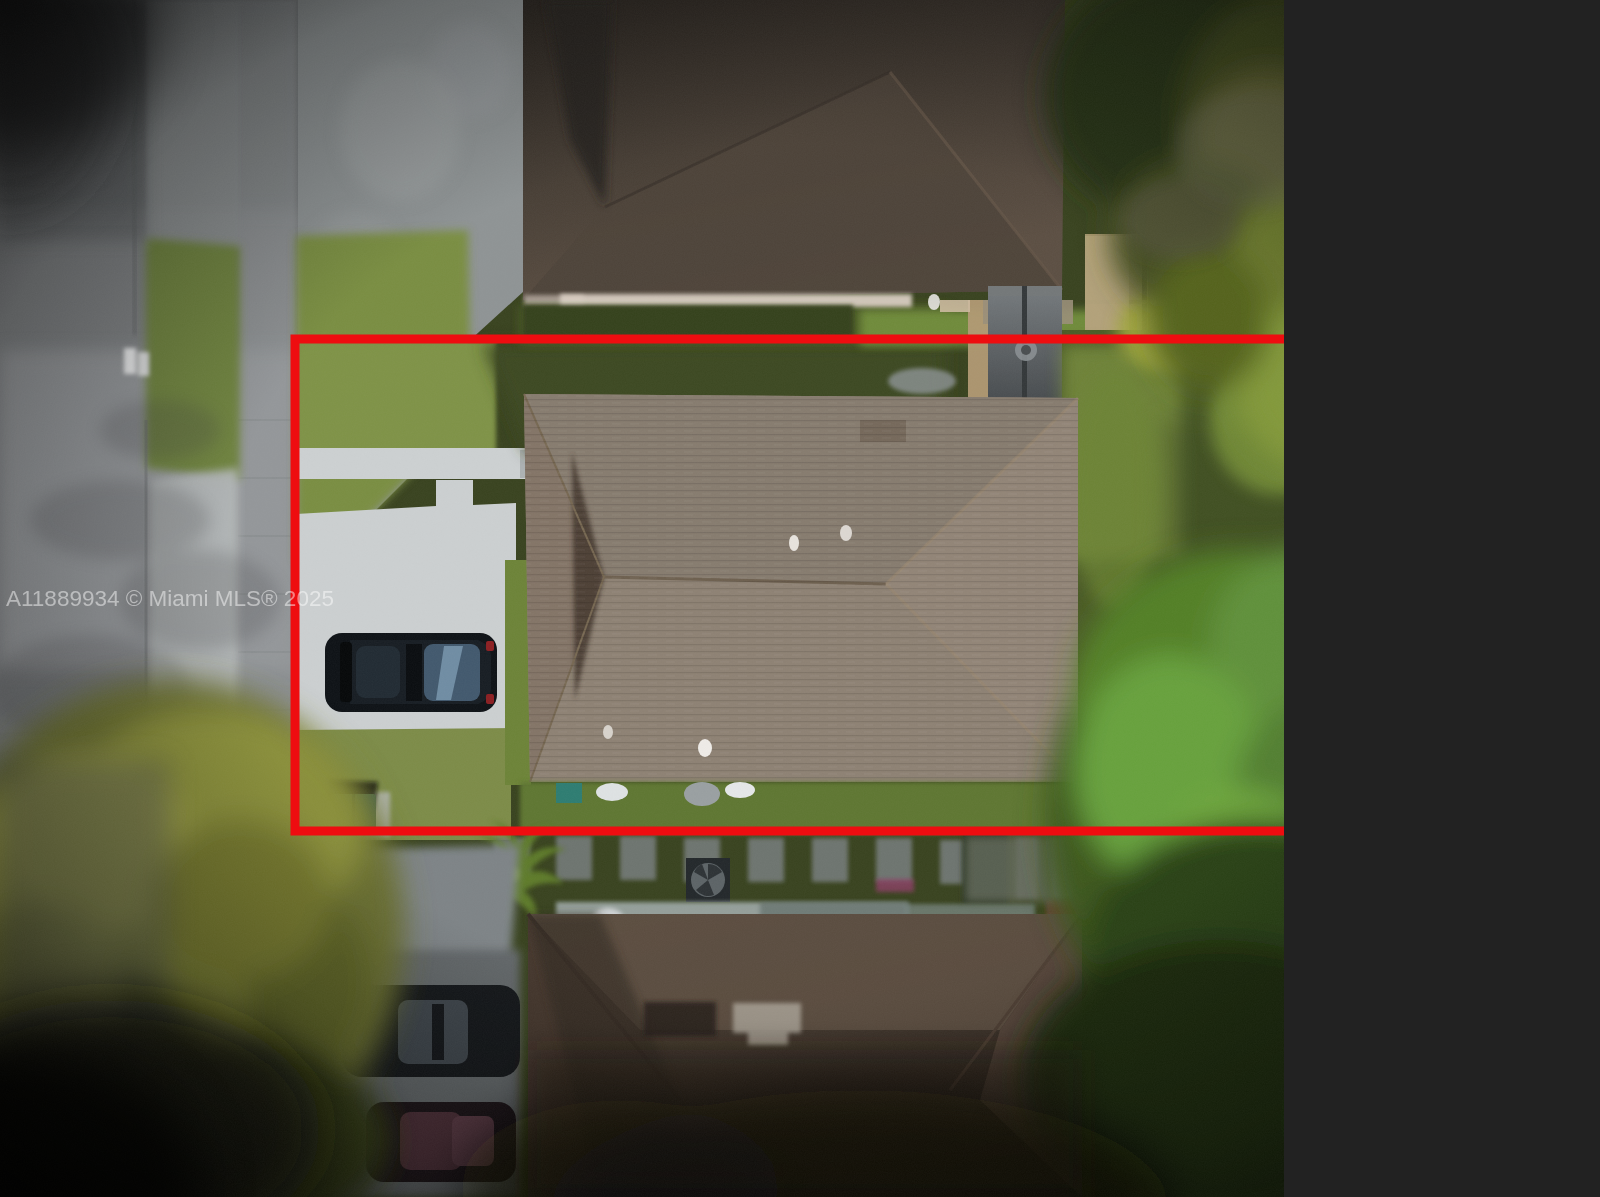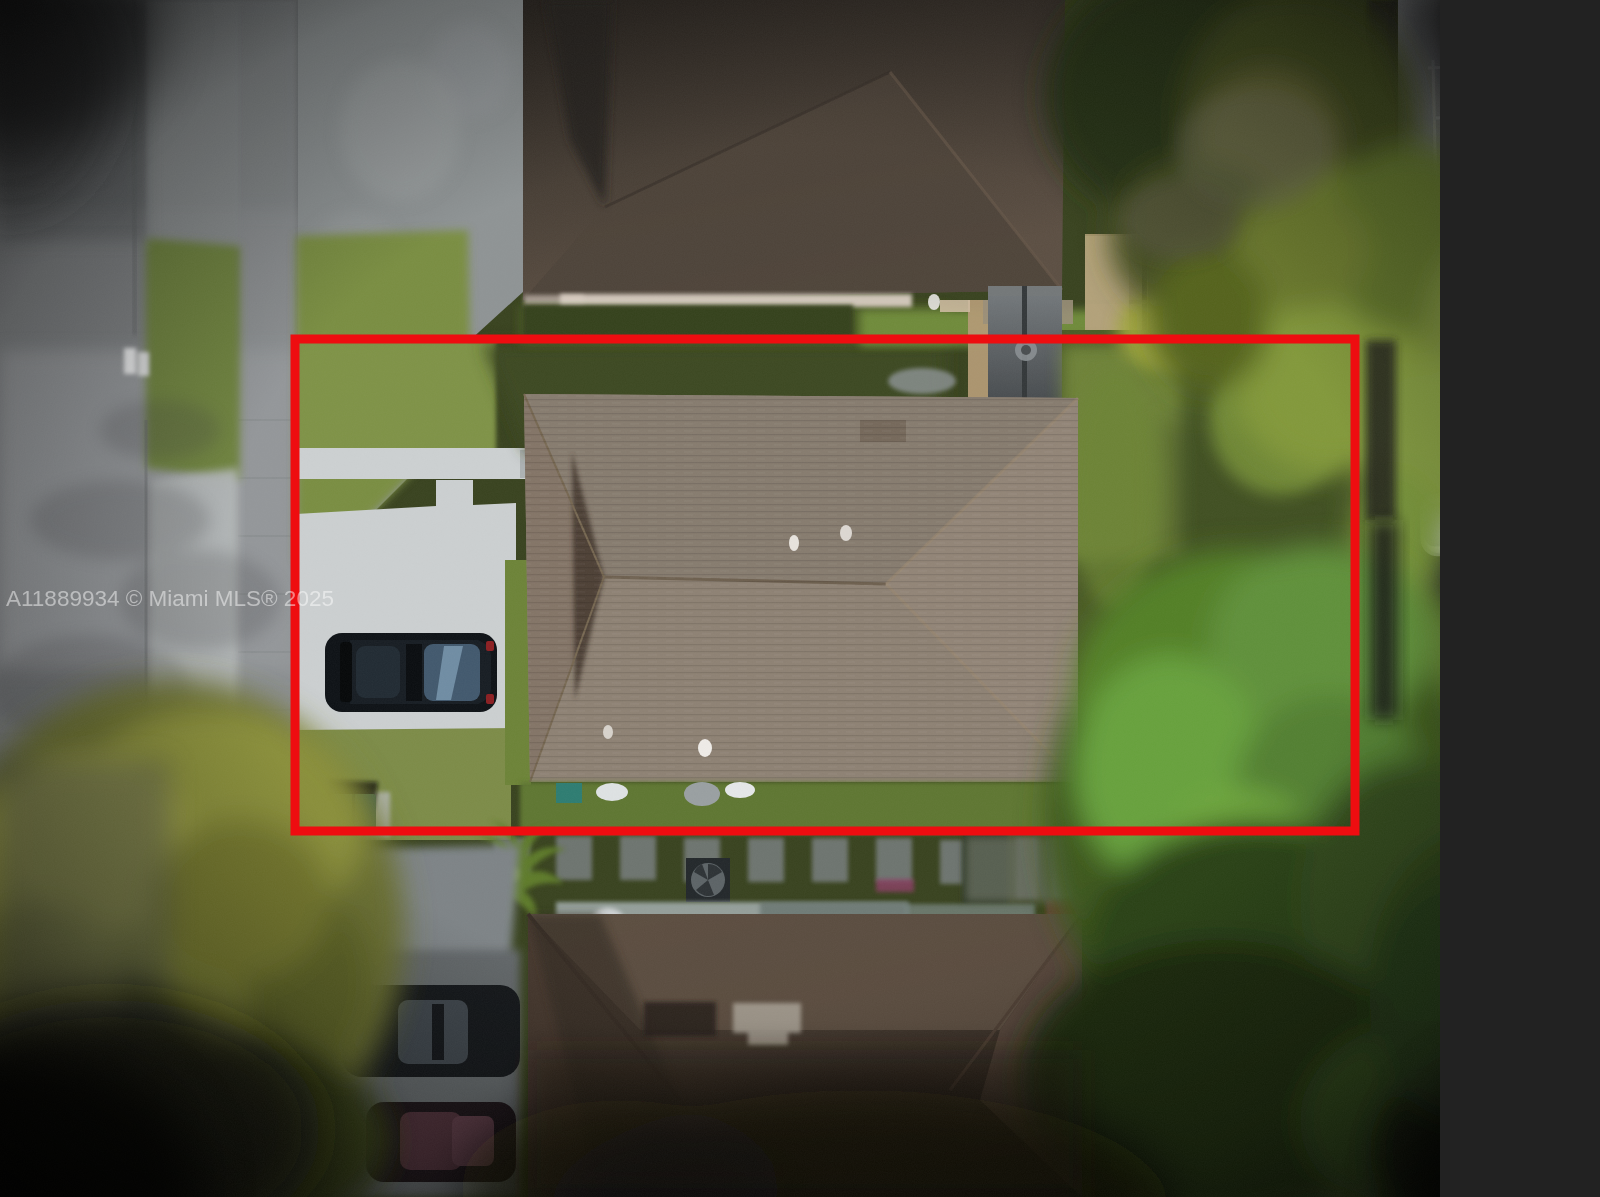--- a/index.html
+++ b/index.html
@@ -1,16 +1,16 @@
 <!DOCTYPE html>
 <html><head>
 <meta charset="utf-8">
 <style>
   html,body{margin:0;padding:0;background:#222;}
-  #stage{position:relative;width:1440px;height:1197px;overflow:hidden;font-family:"Liberation Sans",sans-serif;}
+  #stage{position:relative;width:1284px;height:1197px;overflow:hidden;font-family:"Liberation Sans",sans-serif;}
   svg{display:block;}
 </style>
 </head>
 <body>
 <div id="stage">
 <svg width="1600" height="1197" viewBox="0 0 1600 1197">
 <defs>
   <pattern id="shg" width="18" height="7" patternUnits="userSpaceOnUse">
     <rect width="18" height="7" fill="none"></rect>
     <rect width="18" height="1.2" fill="#000" opacity="0.10"></rect>

